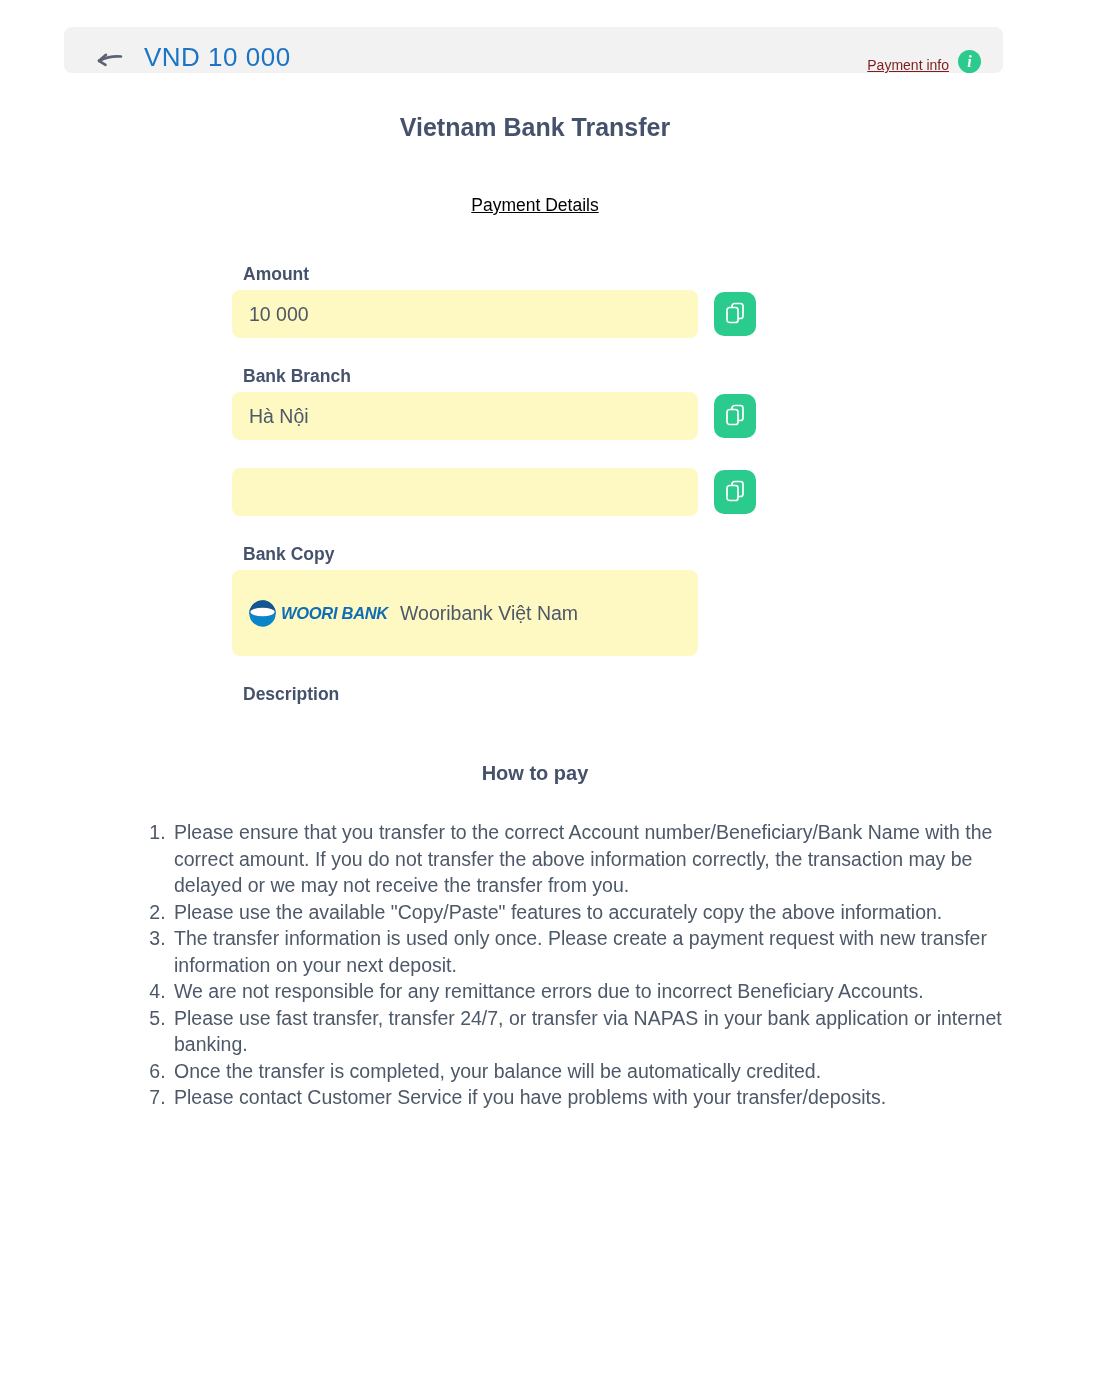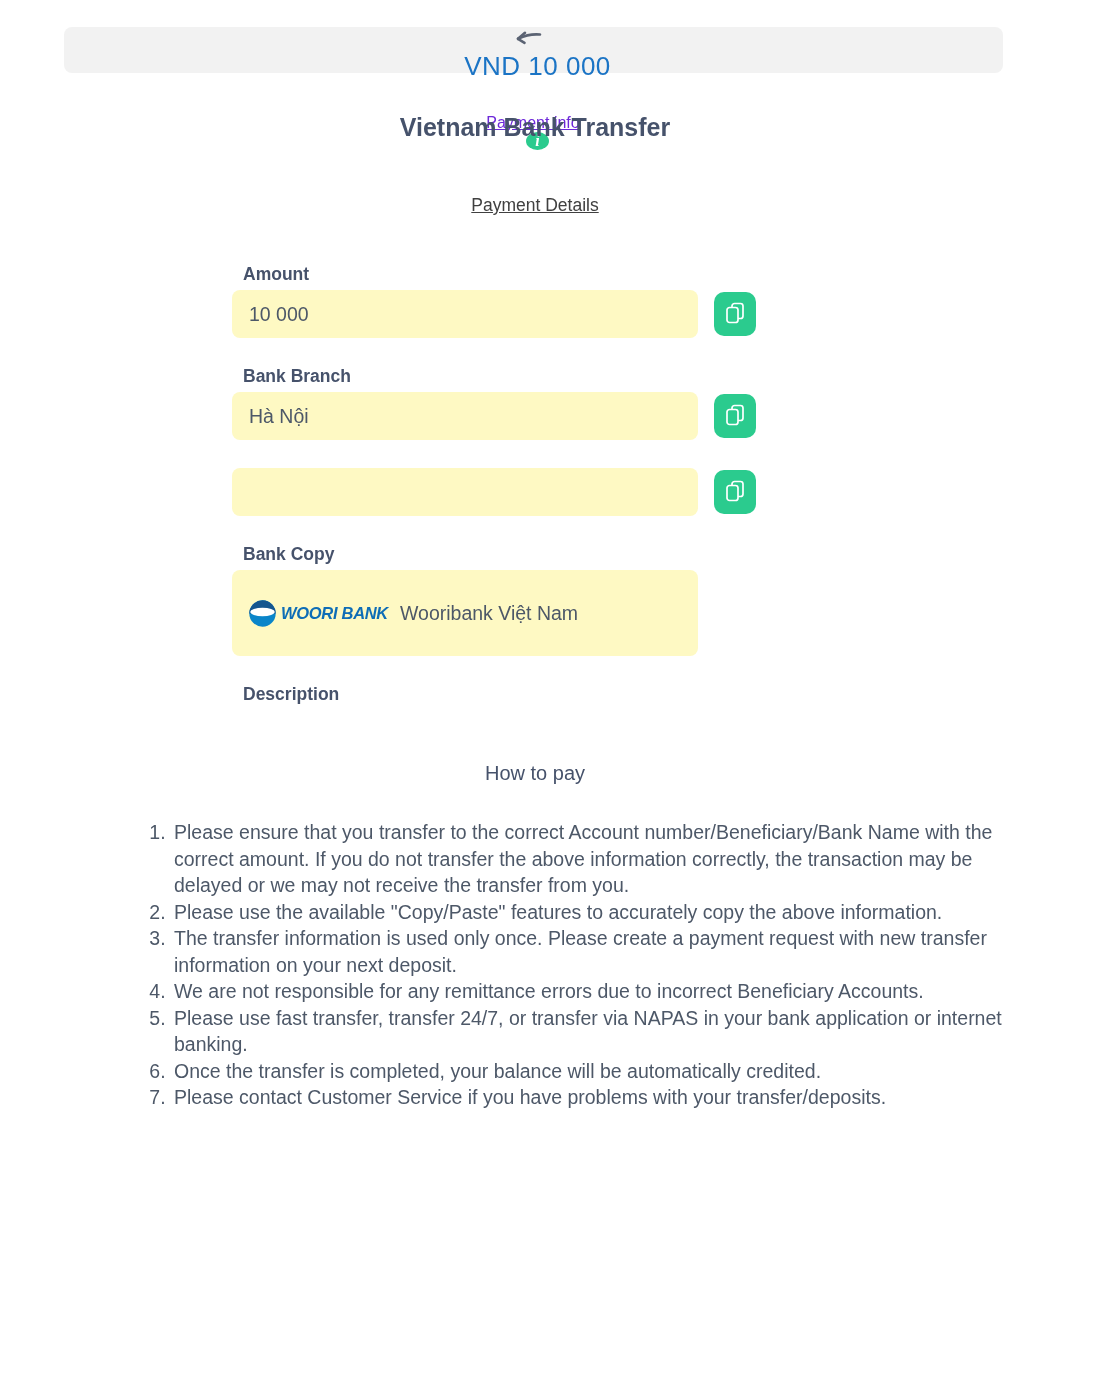--- a/index.html
+++ b/index.html
@@ -14,41 +14,40 @@
   }
   .main { width: 1101px; }
 
   
   .topbar {
     margin: 27px 98px 0 64px;
     height: 46px;
     background: #f2f2f2;
     border-radius: 8px;
     display: flex;
-    align-items: center;
+    align-items: flex-end;
     padding: 0 22px 0 30px;
-    flex-direction: column;
   }
   .back-btn {
     background: none; border: none; padding: 0;
     width: 32px; height: 24px;
     cursor: pointer;
     display: flex; align-items: center;
     margin-right: 18px;
   }
   .topbar-title {
     font-size: 26px;
     color: #1b74c5;
     font-weight: 500;
     letter-spacing: 0.5px;
   }
   .topbar-spacer { flex: 1; }
   .payment-info-link {
-    color: #6d28d9;
-    font-size: 16px;
+    color: #7f1d1d;
+    font-size: 14px;
     text-decoration: underline;
     cursor: pointer;
     margin-right: 9px;
     margin-top: 32px;
   }
   .info-badge {
     width: 23px; height: 23px;
     border-radius: 50%;
     background: #2bcb8e;
     color: #ffffff;
@@ -69,21 +68,21 @@
     color: #46526b;
     margin: 40px 0 0 0;
   }
   .details-link-wrap {
     width: 1070px;
     text-align: center;
     margin-top: 53px;
   }
   .details-link {
     font-size: 17.5px;
-    color: #404040;
+    color: #000000;
     text-decoration: underline;
     cursor: pointer;
   }
 
   
   .form {
     width: 540px;
     margin: 48px 0 0 232px;
   }
   .field { margin-bottom: 28px; }
@@ -128,21 +127,21 @@
     margin-left: 5px;
     white-space: nowrap;
   }
   .bank-name-value { margin-left: 12px; font-size: 19.5px; color: #4d5868; }
 
   
   .howto-heading {
     width: 1070px;
     text-align: center;
     font-size: 20px;
-    font-weight: normal;
+    font-weight: bold;
     color: #46526b;
     margin-top: 58px;
   }
   .howto-list {
     margin: 34px 98px 8px 145px;
     padding-left: 26px;
     font-size: 19.5px;
     line-height: 26.5px;
     color: #4d5868;
   }

